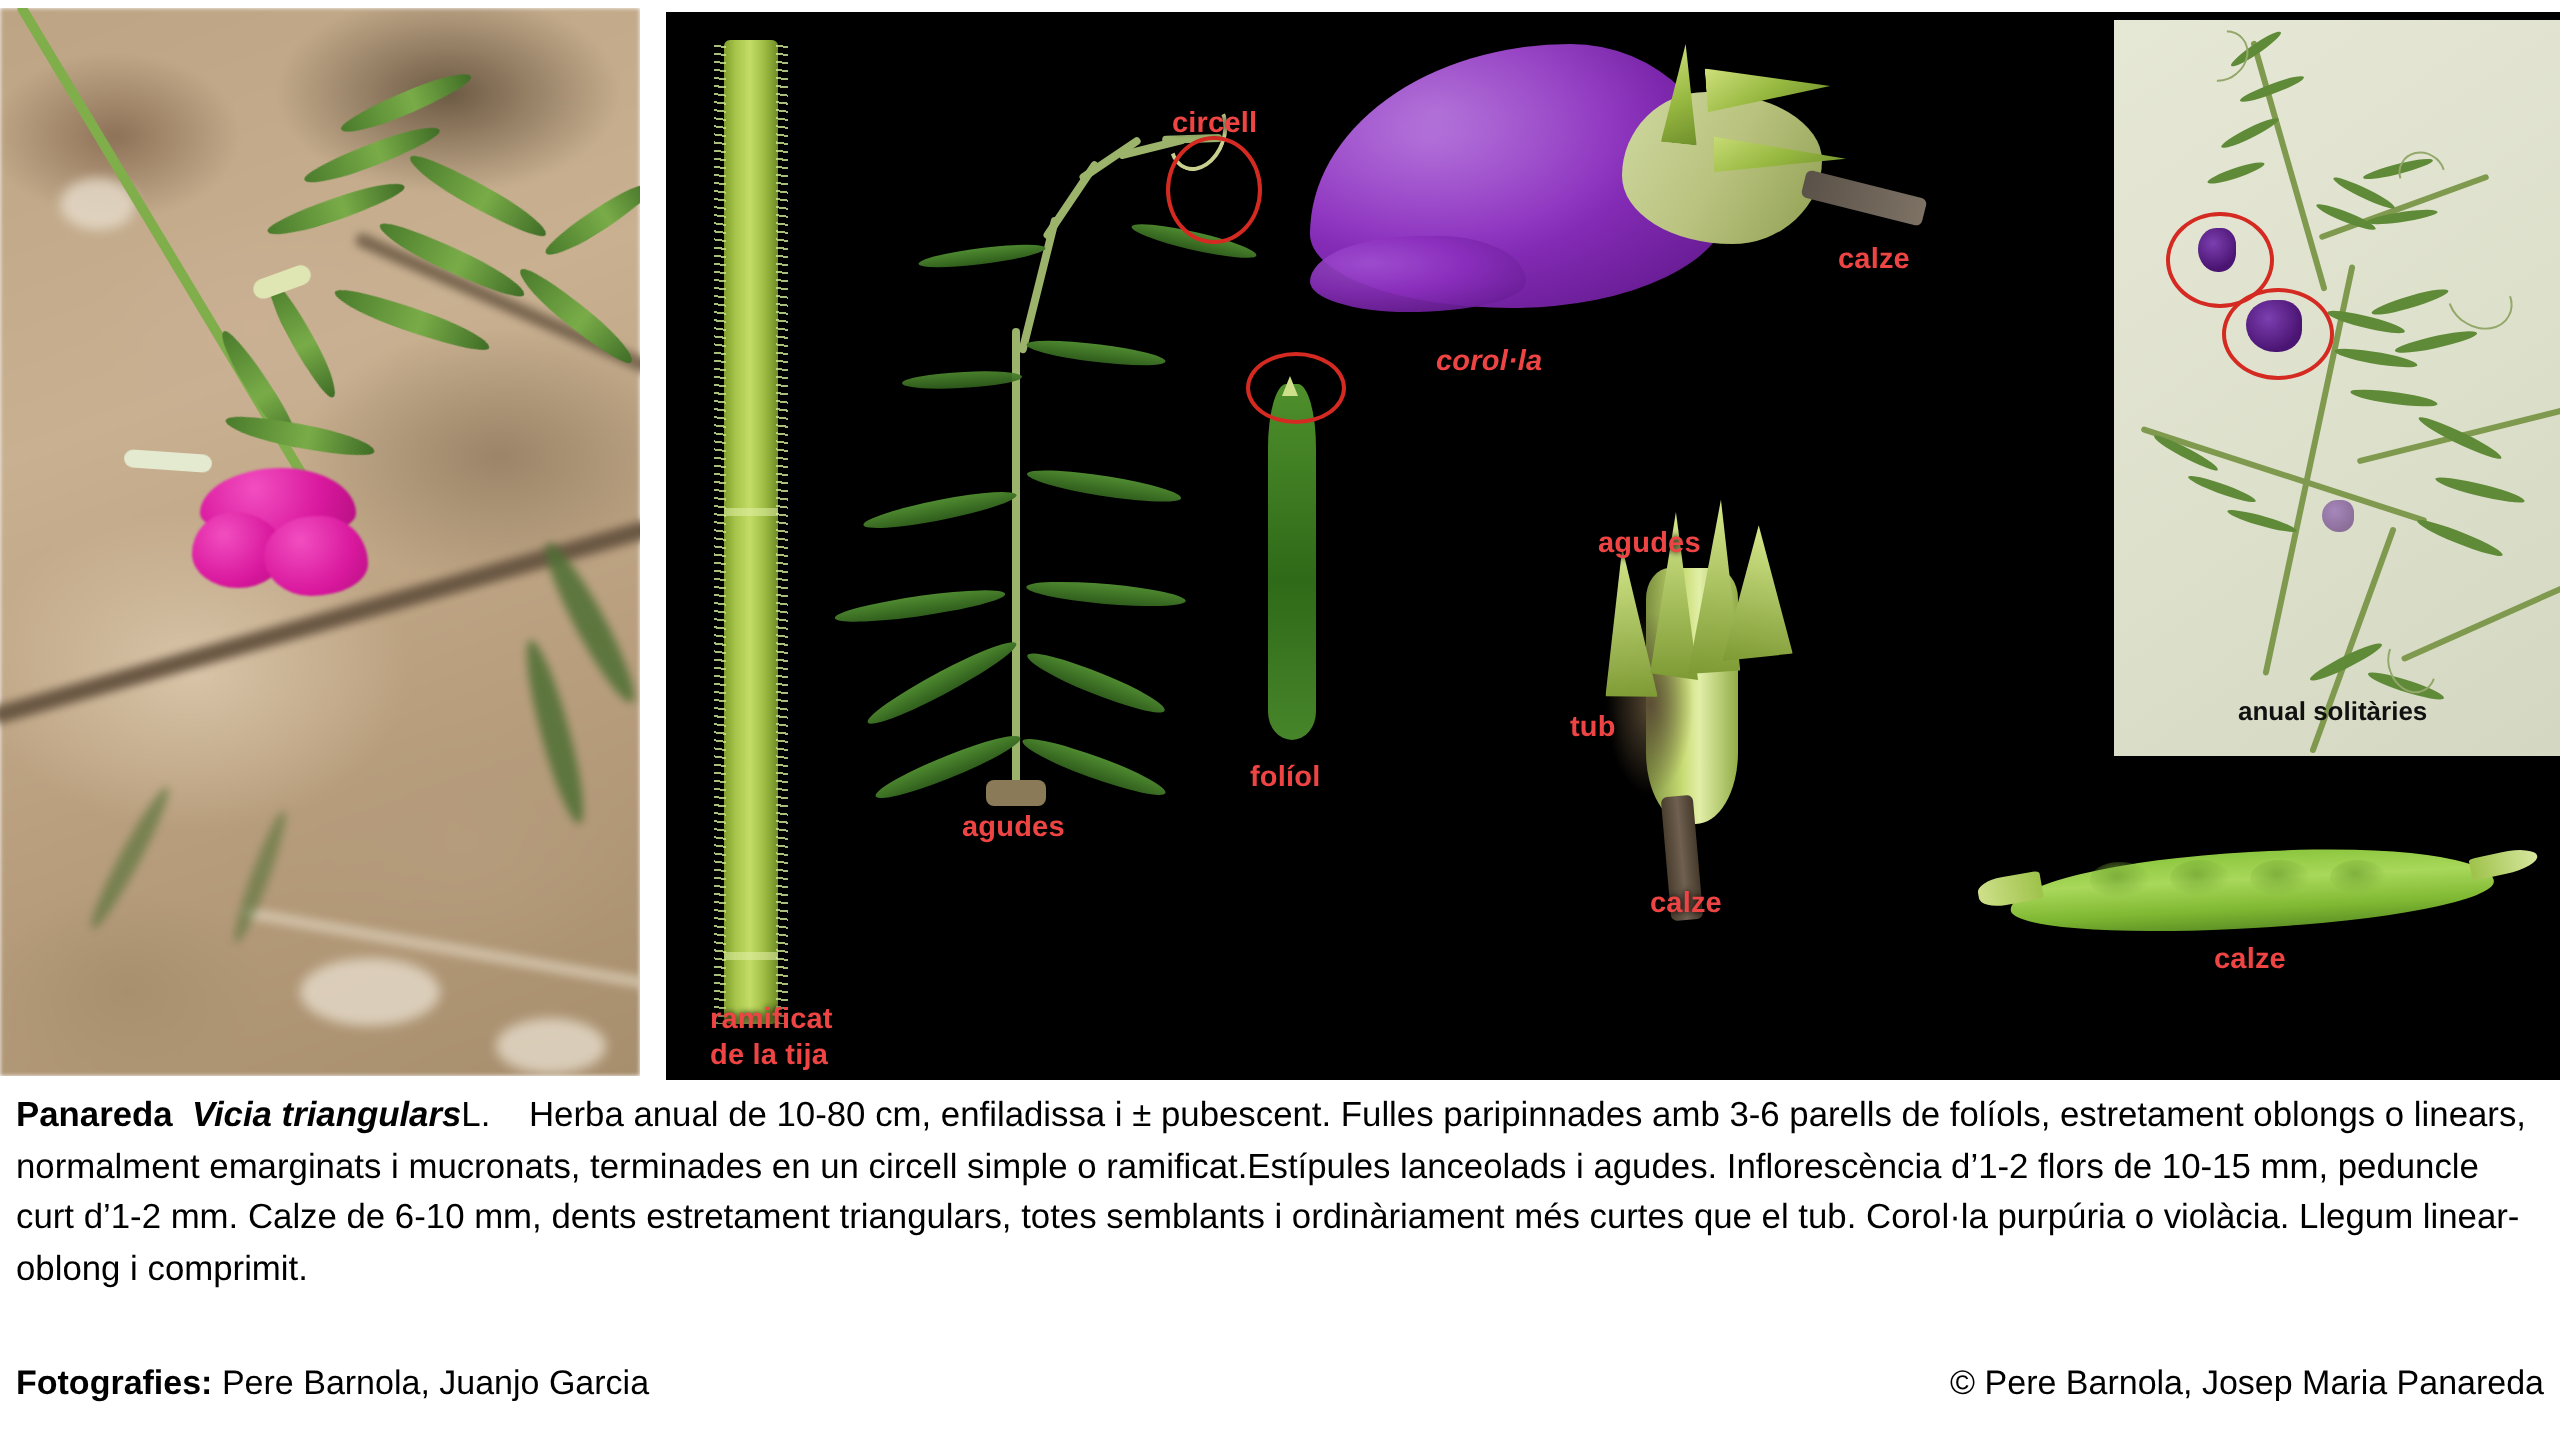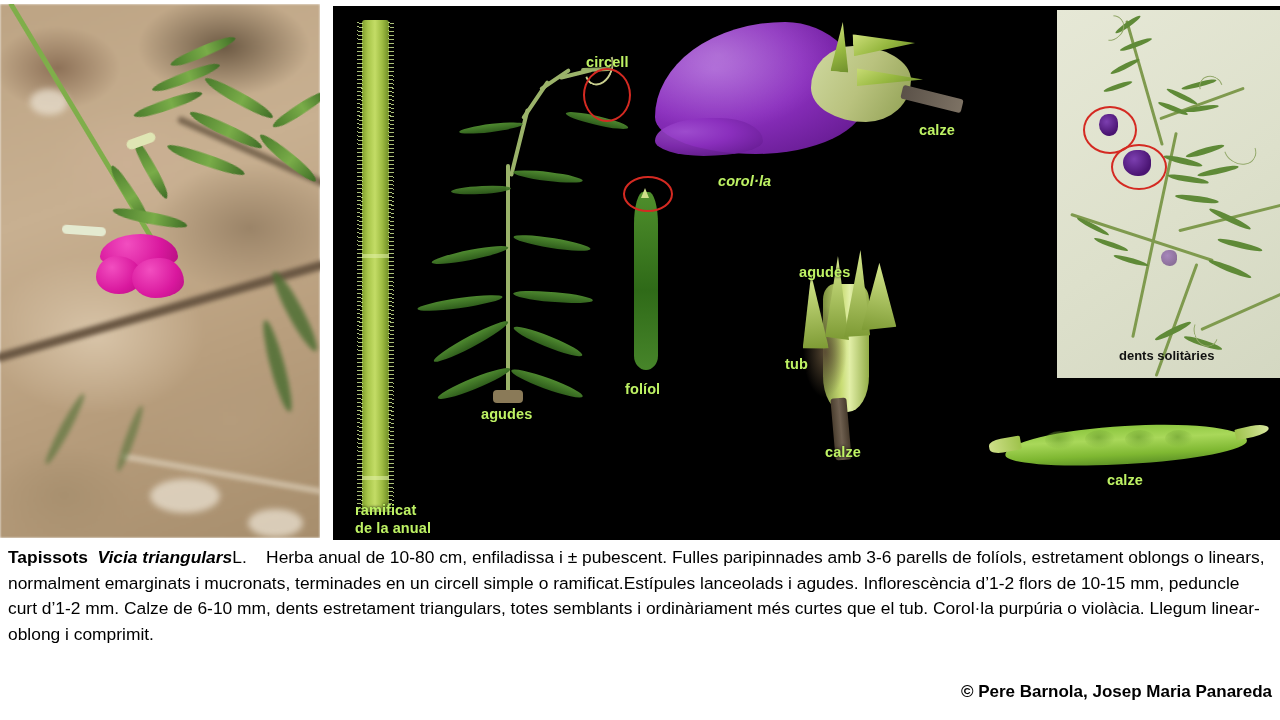--- a/index.html
+++ b/index.html
@@ -33,21 +33,21 @@
 
   .lstem{position:absolute;background:#7fae4a;border-radius:2px;filter:blur(.35px);}
   .leaflet{position:absolute;background:linear-gradient(90deg,#4a7b2c,#79ac48 55%,#3f6d26);
            border-radius:60% 40% 60% 40%/50%;filter:blur(.35px);}
   .flowerL{position:absolute;filter:blur(.4px);}
   .fpetal{position:absolute;background:radial-gradient(circle at 35% 30%,#f24ec0,#d9189e 60%,#b50f80);}
 
   
   .black{position:absolute;left:333px;top:6px;width:947px;height:534px;background:#000;overflow:hidden;}
 
-  .lbl{position:absolute;color:#bef264;font-weight:bold;font-size:14.5px;line-height:16px;
+  .lbl{position:absolute;color:#ef4444;font-weight:bold;font-size:14.5px;line-height:16px;
        letter-spacing:.1px;white-space:nowrap;text-shadow:0 0 3px #000;}
   .ring{position:absolute;border:2.2px solid #d42a22;border-radius:50%;}
 
   
   .pstem{position:absolute;left:29px;top:14px;width:27px;height:492px;
          background:linear-gradient(90deg,#7f9e2e 0%,#a8c64a 22%,#c3dc66 48%,#9ebc42 75%,#6f8c26 100%);
          border-radius:3px;}
   .pstem:before,.pstem:after{content:"";position:absolute;top:0;bottom:0;width:6px;
          background:repeating-linear-gradient(8deg,rgba(200,225,140,.85) 0 1px,transparent 1px 4px);}
   .pstem:before{left:-5px;}
@@ -97,21 +97,21 @@
            border-radius:50% 40% 45% 55%;}
   .insetLbl{position:absolute;color:#111;font-weight:bold;font-size:13px;white-space:nowrap;}
 
   
   .caption{position:absolute;left:8px;top:545px;width:1264px;
            font-size:17.4px;line-height:25.5px;color:#000;text-align:left;}
   .caption b{font-weight:bold;}
   .caption i{font-style:italic;font-weight:bold;}
   .credits{position:absolute;left:8px;top:682px;width:1264px;font-size:17px;line-height:20px;}
   .credits .lft{float:left;}
-  .credits .rgt{float:right;font-weight:bold;}
+  .credits .rgt{float:right;}
 </style>
 </head>
 <body>
 
 <div class="plate">
 
   <div class="band">
 
     <div class="photo">
       <div class="soil"></div>
@@ -149,21 +149,21 @@
       </div>
       <div class="lstem" style="left:62px;top:222px;width:44px;height:9px;border-radius:5px;background:#e4ead0;transform:rotate(4deg);"></div>
     </div>
 
     <div class="black">
 
       <div class="pstem"></div>
       <div class="node" style="top:248px;"></div>
       <div class="node" style="top:470px;"></div>
       <div class="lbl" style="left:22px;top:496px;">ramificat</div>
-      <div class="lbl" style="left:22px;top:514px;">de la anual</div>
+      <div class="lbl" style="left:22px;top:514px;">de la tija</div>
 
       <div>
         <div class="rachis" style="left:173px;top:158px;width:4px;height:232px;"></div>
         <div class="rachis" style="left:176px;top:100px;width:4px;height:70px;transform:rotate(14deg);transform-origin:bottom left;"></div>
         <div class="rachis" style="left:188px;top:66px;width:4px;height:46px;transform:rotate(34deg);transform-origin:bottom left;"></div>
         <div class="rachis" style="left:206px;top:46px;width:4px;height:36px;transform:rotate(56deg);transform-origin:bottom left;"></div>
         <div class="rachis" style="left:226px;top:36px;width:4px;height:34px;transform:rotate(76deg);transform-origin:bottom left;"></div>
         <div class="rachis" style="left:248px;top:32px;width:4px;height:30px;transform:rotate(88deg);transform-origin:bottom left;"></div>
 
         <div class="lfl" style="left:126px;top:118px;width:64px;height:8px;transform:rotate(-7deg);"></div>
@@ -270,28 +270,29 @@
       <div class="iten" style="left:142px;top:66px;width:22px;height:20px;transform:rotate(30deg);"></div>
       <div class="iten" style="left:166px;top:126px;width:32px;height:26px;transform:rotate(210deg);"></div>
       <div class="iten" style="left:134px;top:310px;width:28px;height:22px;transform:rotate(250deg);"></div>
 
       <div class="iflower" style="left:42px;top:104px;width:19px;height:22px;"></div>
       <div class="ring" style="left:26px;top:96px;width:50px;height:44px;border-width:2px;"></div>
       <div class="iflower" style="left:66px;top:140px;width:28px;height:26px;"></div>
       <div class="ring" style="left:54px;top:134px;width:52px;height:42px;border-width:2px;"></div>
       <div class="iflower" style="left:104px;top:240px;width:16px;height:16px;opacity:.55;"></div>
 
-      <div class="insetLbl" style="left:62px;top:338px;">dents solitàries</div>
+      <div class="insetLbl" style="left:62px;top:338px;">anual solitàries</div>
     </div>
 
   </div>
 
   <div class="caption">
-    <b>Tapissots</b>&nbsp;
+    <b>Panareda</b>&nbsp;
     <i>Vicia triangulars</i><span>L.</span>
     &nbsp;&nbsp;&nbsp;<span>Herba anual de 10-80 cm, enfiladissa i ± pubescent. Fulles paripinnades amb 3-6 parells de folíols, estretament oblongs o linears, normalment emarginats i mucronats, terminades en un circell simple o ramificat.Estípules lanceolads i agudes. Inflorescència d’1-2 flors de 10-15 mm, peduncle curt d’1-2 mm. Calze de 6-10 mm, dents estretament triangulars, totes semblants i ordinàriament més curtes que el tub. Corol·la purpúria o violàcia. Llegum linear-oblong i comprimit.</span>
   </div>
 
   <div class="credits">
+    <span class="lft"><b>Fotografies:</b> <span>Pere Barnola, Juanjo Garcia</span></span>
     <span class="rgt">© Pere Barnola, Josep Maria Panareda</span>
   </div>
 
 </div>
 
 </body></html>

